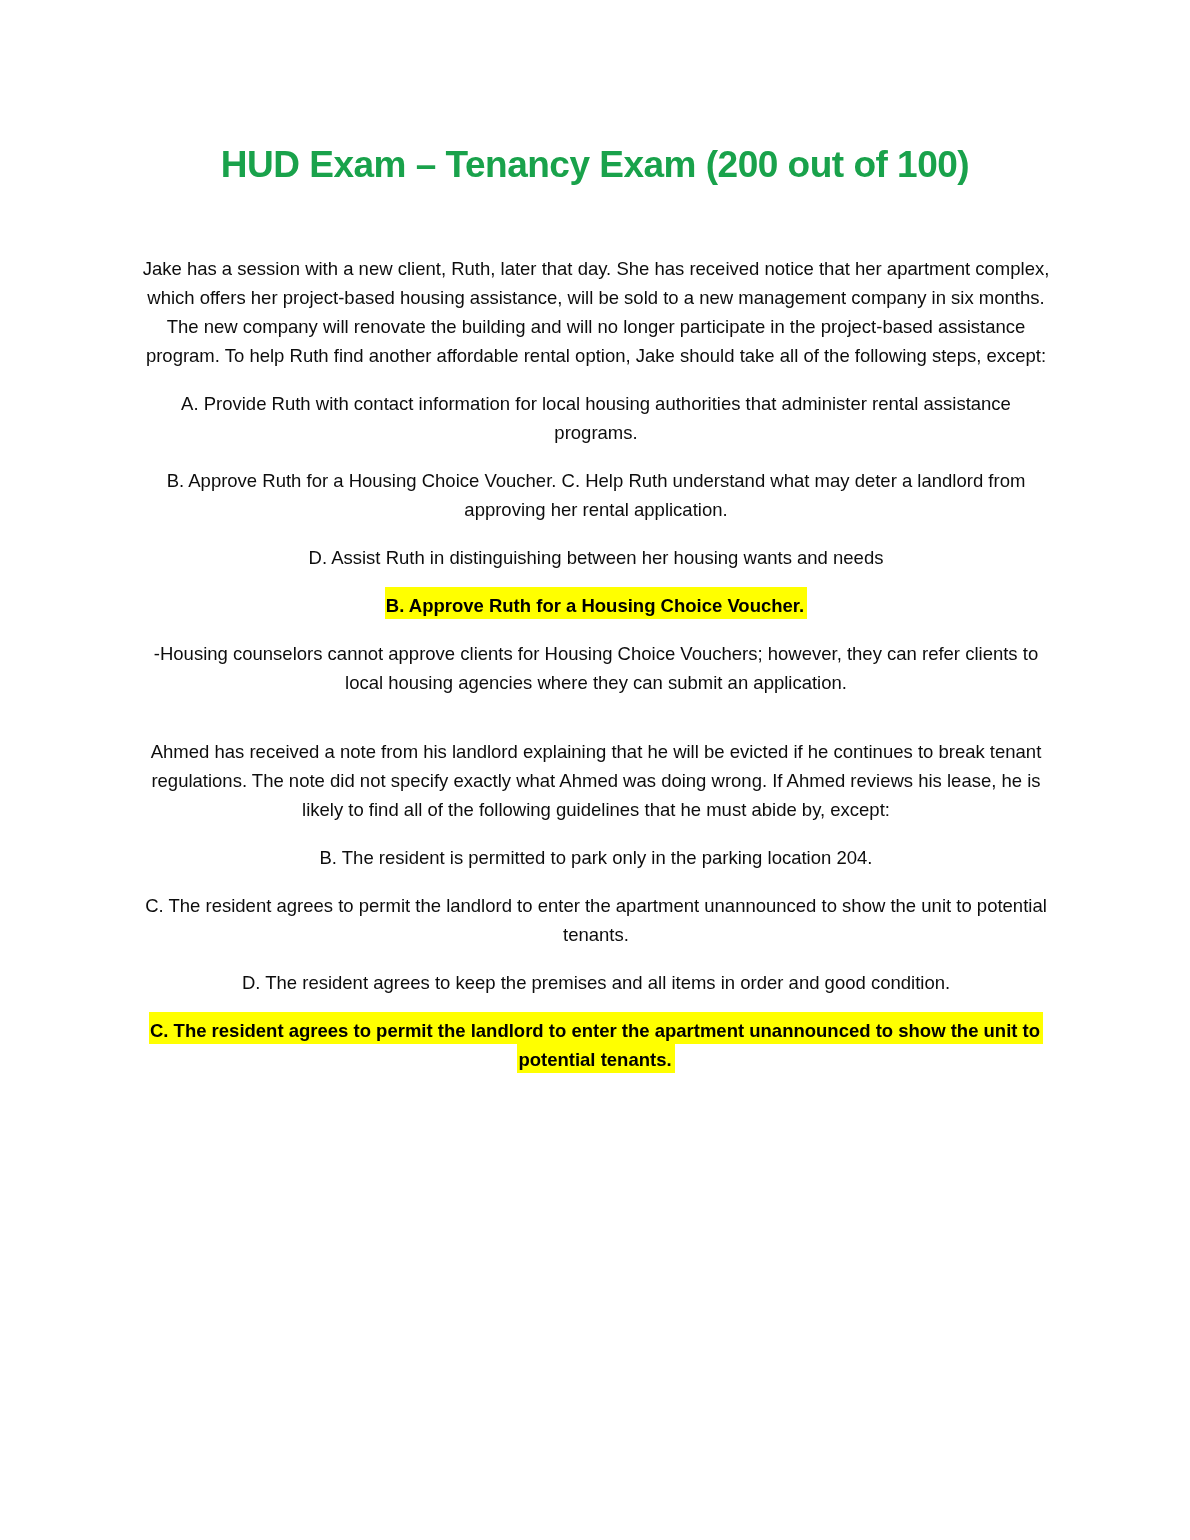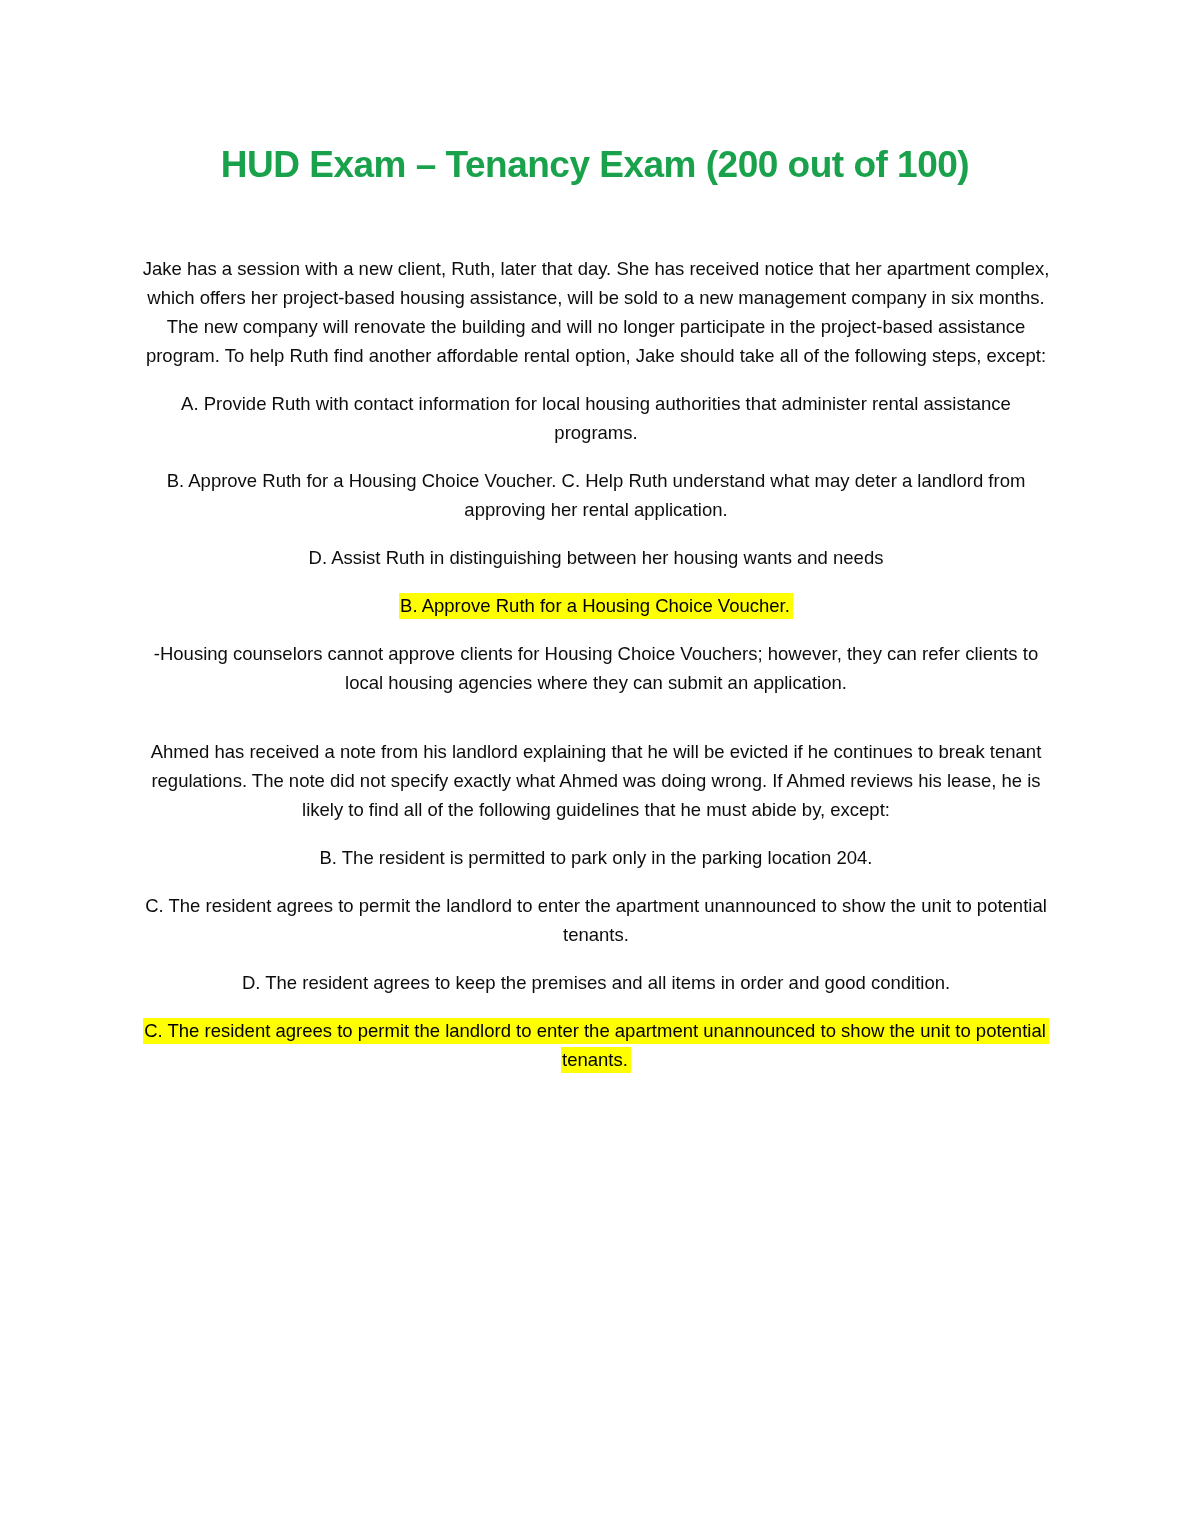--- a/index.html
+++ b/index.html
@@ -44,23 +44,24 @@
     font-size: 18.5px;
     line-height: 29px;
     color: var(--body-text);
     text-align: center;
   }
   .para.gap-xl { margin-bottom: 40px; }
   .para.gap-lg { margin-bottom: 82px; }
   mark.hl {
     background: var(--highlight);
     color: #000;
-    padding: 2px 3px 3px 1px;
+    padding: 8px 3px 3px 1px;
     -webkit-box-decoration-break: clone;
     box-decoration-break: clone;
+    font-weight: bold;
   }
 </style>
 </head>
 <body>
 
 <div class="page">
 
   <h1 class="doc-title"><span>HUD Exam – Tenancy Exam (200 out of 100)</span><br></h1>
 
   <div class="content">

